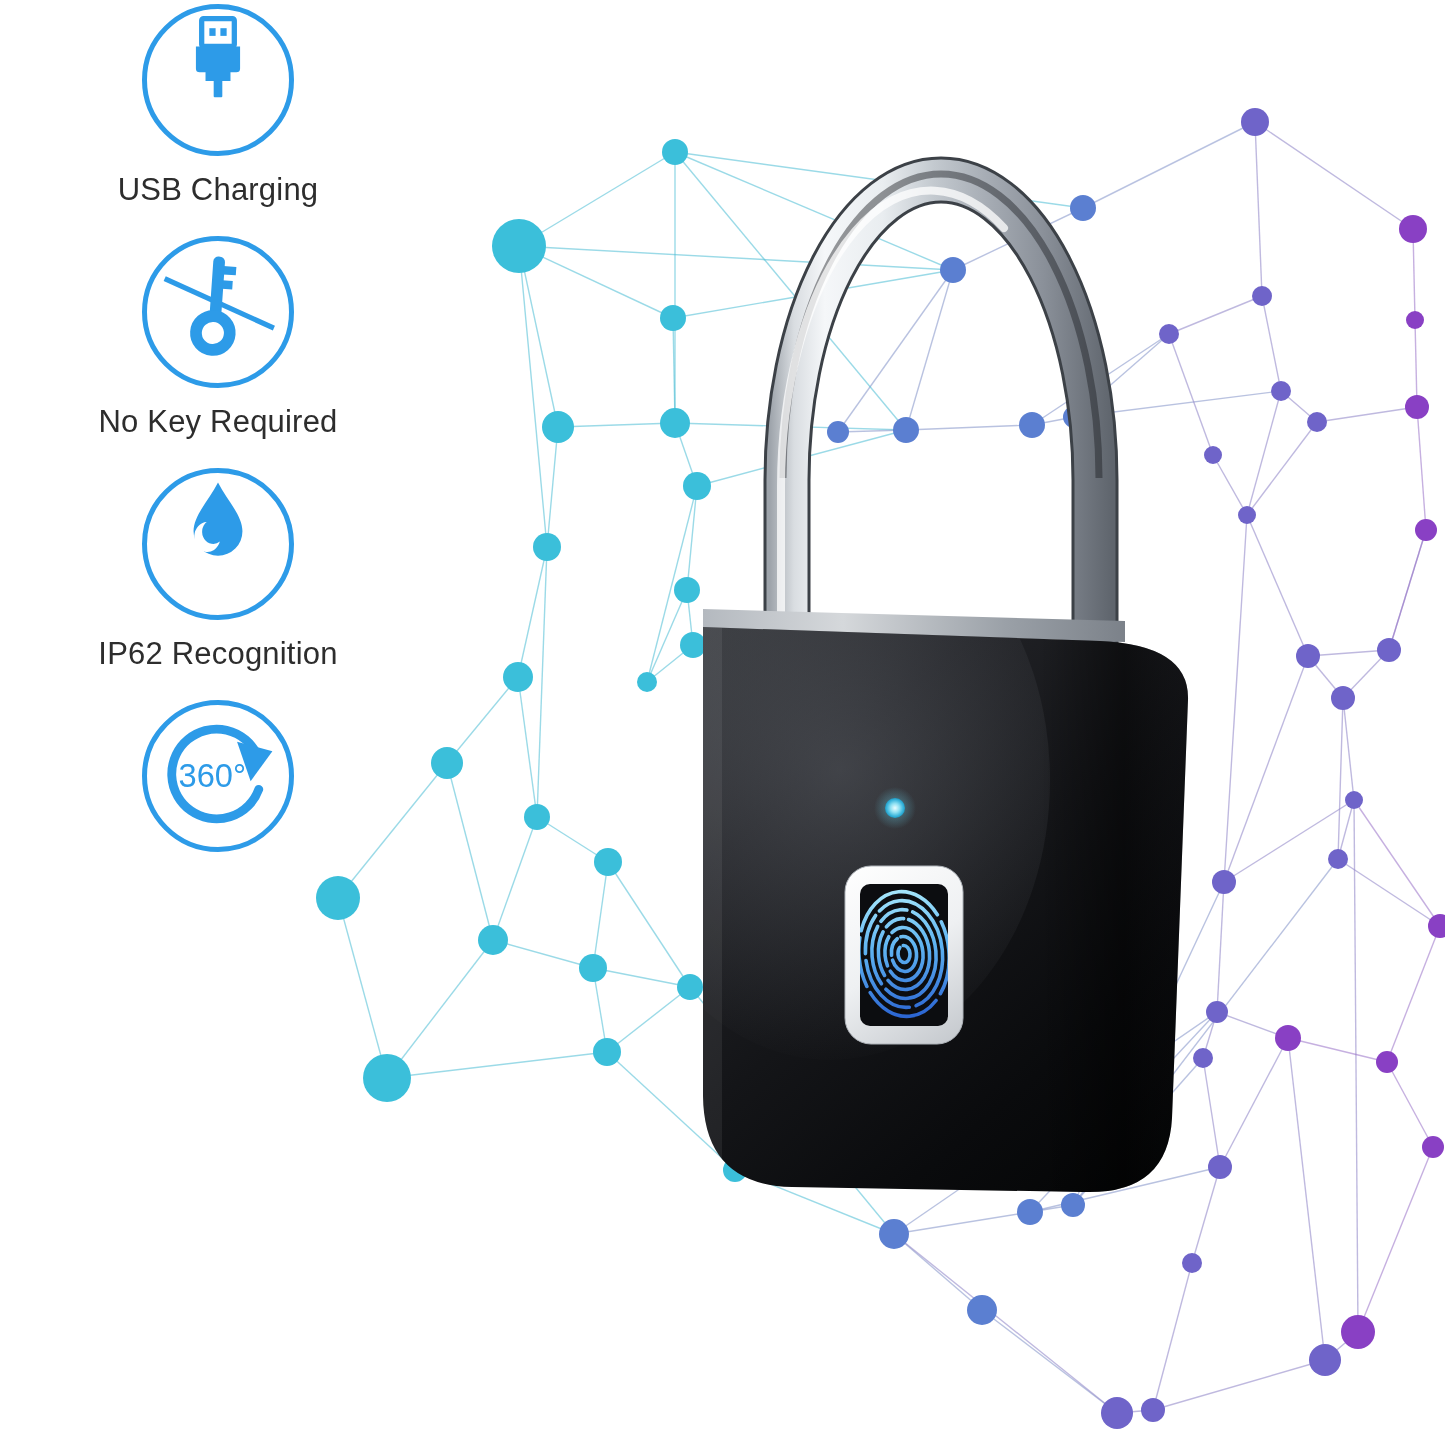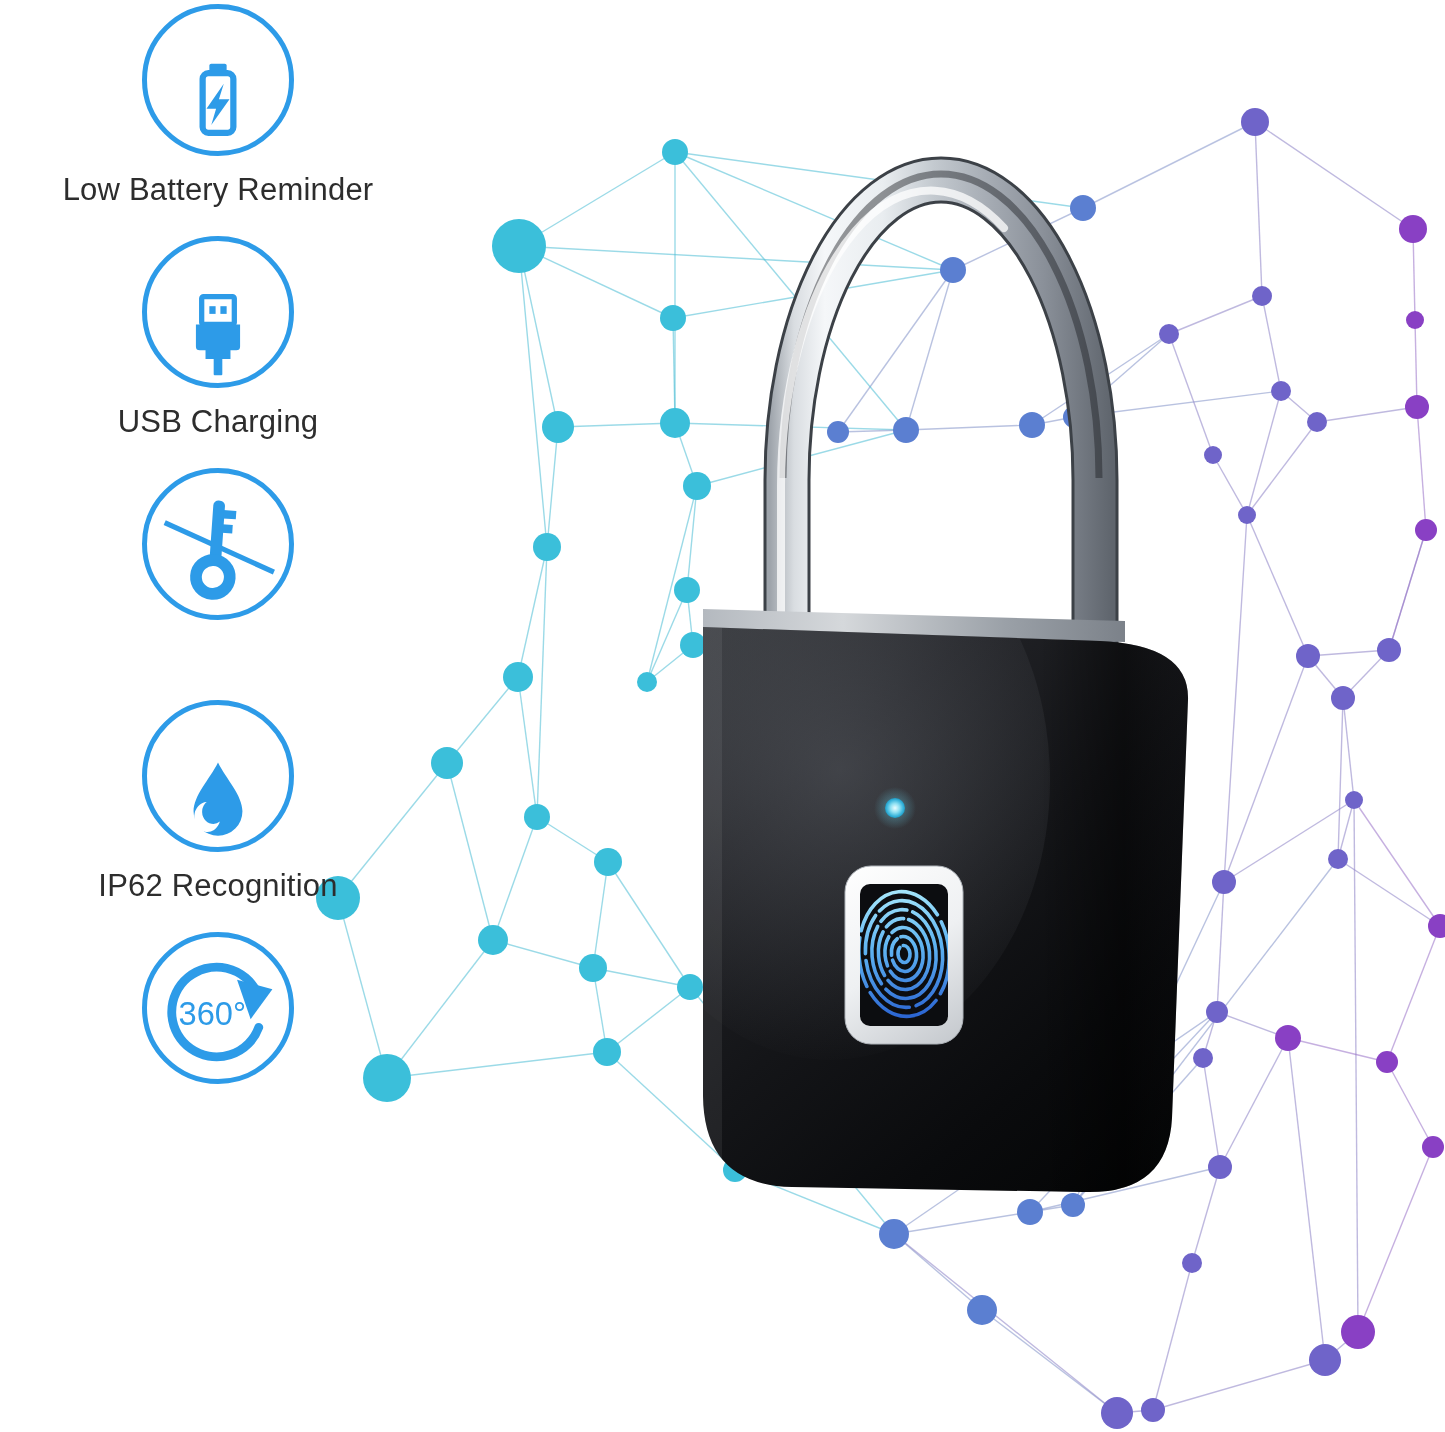--- a/index.html
+++ b/index.html
@@ -7,21 +7,21 @@
     position:relative;width:1445px;height:1432px;background:#ffffff;
     overflow:hidden;font-family:"Liberation Sans",sans-serif;
   }
   .layer{position:absolute;left:0;top:0;}
   
   .features{position:absolute;left:0;top:4px;width:436px;display:flex;flex-direction:column;z-index:3;}
   .feature{height:232px;display:flex;flex-direction:column;align-items:center;}
   .ring{
     width:152px;height:152px;box-sizing:border-box;flex:0 0 auto;
     border:5px solid var(--ring,#2D9BE8);border-radius:50%;
-    display:flex;align-items:flex-end;justify-content:center;
+    display:flex;align-items:flex-start;justify-content:center;
     color:var(--ring,#2D9BE8);background:transparent;
   }
   .ring svg{display:block;}
   .label{
     margin-top:14px;font-size:31px;line-height:1.26;color:var(--label,#2d2d2d);
     text-align:center;max-width:410px;letter-spacing:.2px;
   }
   svg text{font-family:"Liberation Sans",sans-serif;}
 </style>
 </head>
@@ -295,30 +295,20 @@
           <ellipse cx="904" cy="954" rx="45" ry="62.5" stroke-dasharray="105 8 80 7 50 7" stroke-dashoffset="60"></ellipse>
         </g>
       </g>
     </g>
   </svg>
 
   <div class="features" id="features">
       <div class="feature">
     <div class="ring">
           <svg width="96" height="96" viewBox="0 0 100 100">
-    <rect x="34" y="19" width="32" height="62" rx="6" fill="none" stroke="currentColor" stroke-width="6.5"></rect>
-    <rect x="41" y="9" width="18" height="8" rx="2" fill="currentColor"></rect>
-    <path d="M56 30 L38 56 H48 L43 73 L62 46 H51 Z" fill="currentColor"></path>
-  </svg>
-        </div>
-    <div class="label">Low Battery Reminder</div>
-  </div>
-      <div class="feature">
-    <div class="ring">
-          <svg width="96" height="96" viewBox="0 0 100 100">
     <rect x="33" y="10" width="34" height="29" rx="2" fill="none" stroke="currentColor" stroke-width="5.5"></rect>
     <rect x="41" y="20" width="6.5" height="8" fill="currentColor"></rect>
     <rect x="52.5" y="20" width="6.5" height="8" fill="currentColor"></rect>
     <path d="M27 39 h46 v23 a4 4 0 0 1 -4 4 h-6 v9 h-26 v-9 h-6 a4 4 0 0 1 -4 -4 Z" fill="currentColor"></path>
     <rect x="45.5" y="74" width="9" height="18" rx="1" fill="currentColor"></rect>
   </svg>
         </div>
     <div class="label">USB Charging</div>
   </div>
       <div class="feature">
@@ -326,20 +316,21 @@
           <svg width="130" height="130" viewBox="0 0 100 100">
     <line x1="9" y1="29" x2="93" y2="67" stroke="currentColor" stroke-width="4"></line>
     <g fill="currentColor" transform="rotate(4 50 50)">
       <rect x="44" y="12" width="9" height="48" rx="4"></rect>
       <rect x="52" y="19" width="10" height="6.5"></rect>
       <rect x="52" y="30" width="8" height="6.5"></rect>
       <circle cx="47.5" cy="71" r="13" fill="none" stroke="currentColor" stroke-width="9"></circle>
     </g>
   </svg>
         </div>
+    <div class="label">No Key Required</div>
   </div>
       <div class="feature">
     <div class="ring">
           <svg width="94" height="94" viewBox="0 0 100 100">
     <path d="M50 10 C41 28 24 45 24 62 a26 26 0 0 0 52 0 C76 45 59 28 50 10 Z" fill="currentColor"></path>
     <path d="M38 52 a14 16 0 1 0 14 21 a11 12 0 0 1 -14 -21 Z" fill="#ffffff"></path>
   </svg>
         </div>
     <div class="label">IP62 Recognition</div>
   </div>

